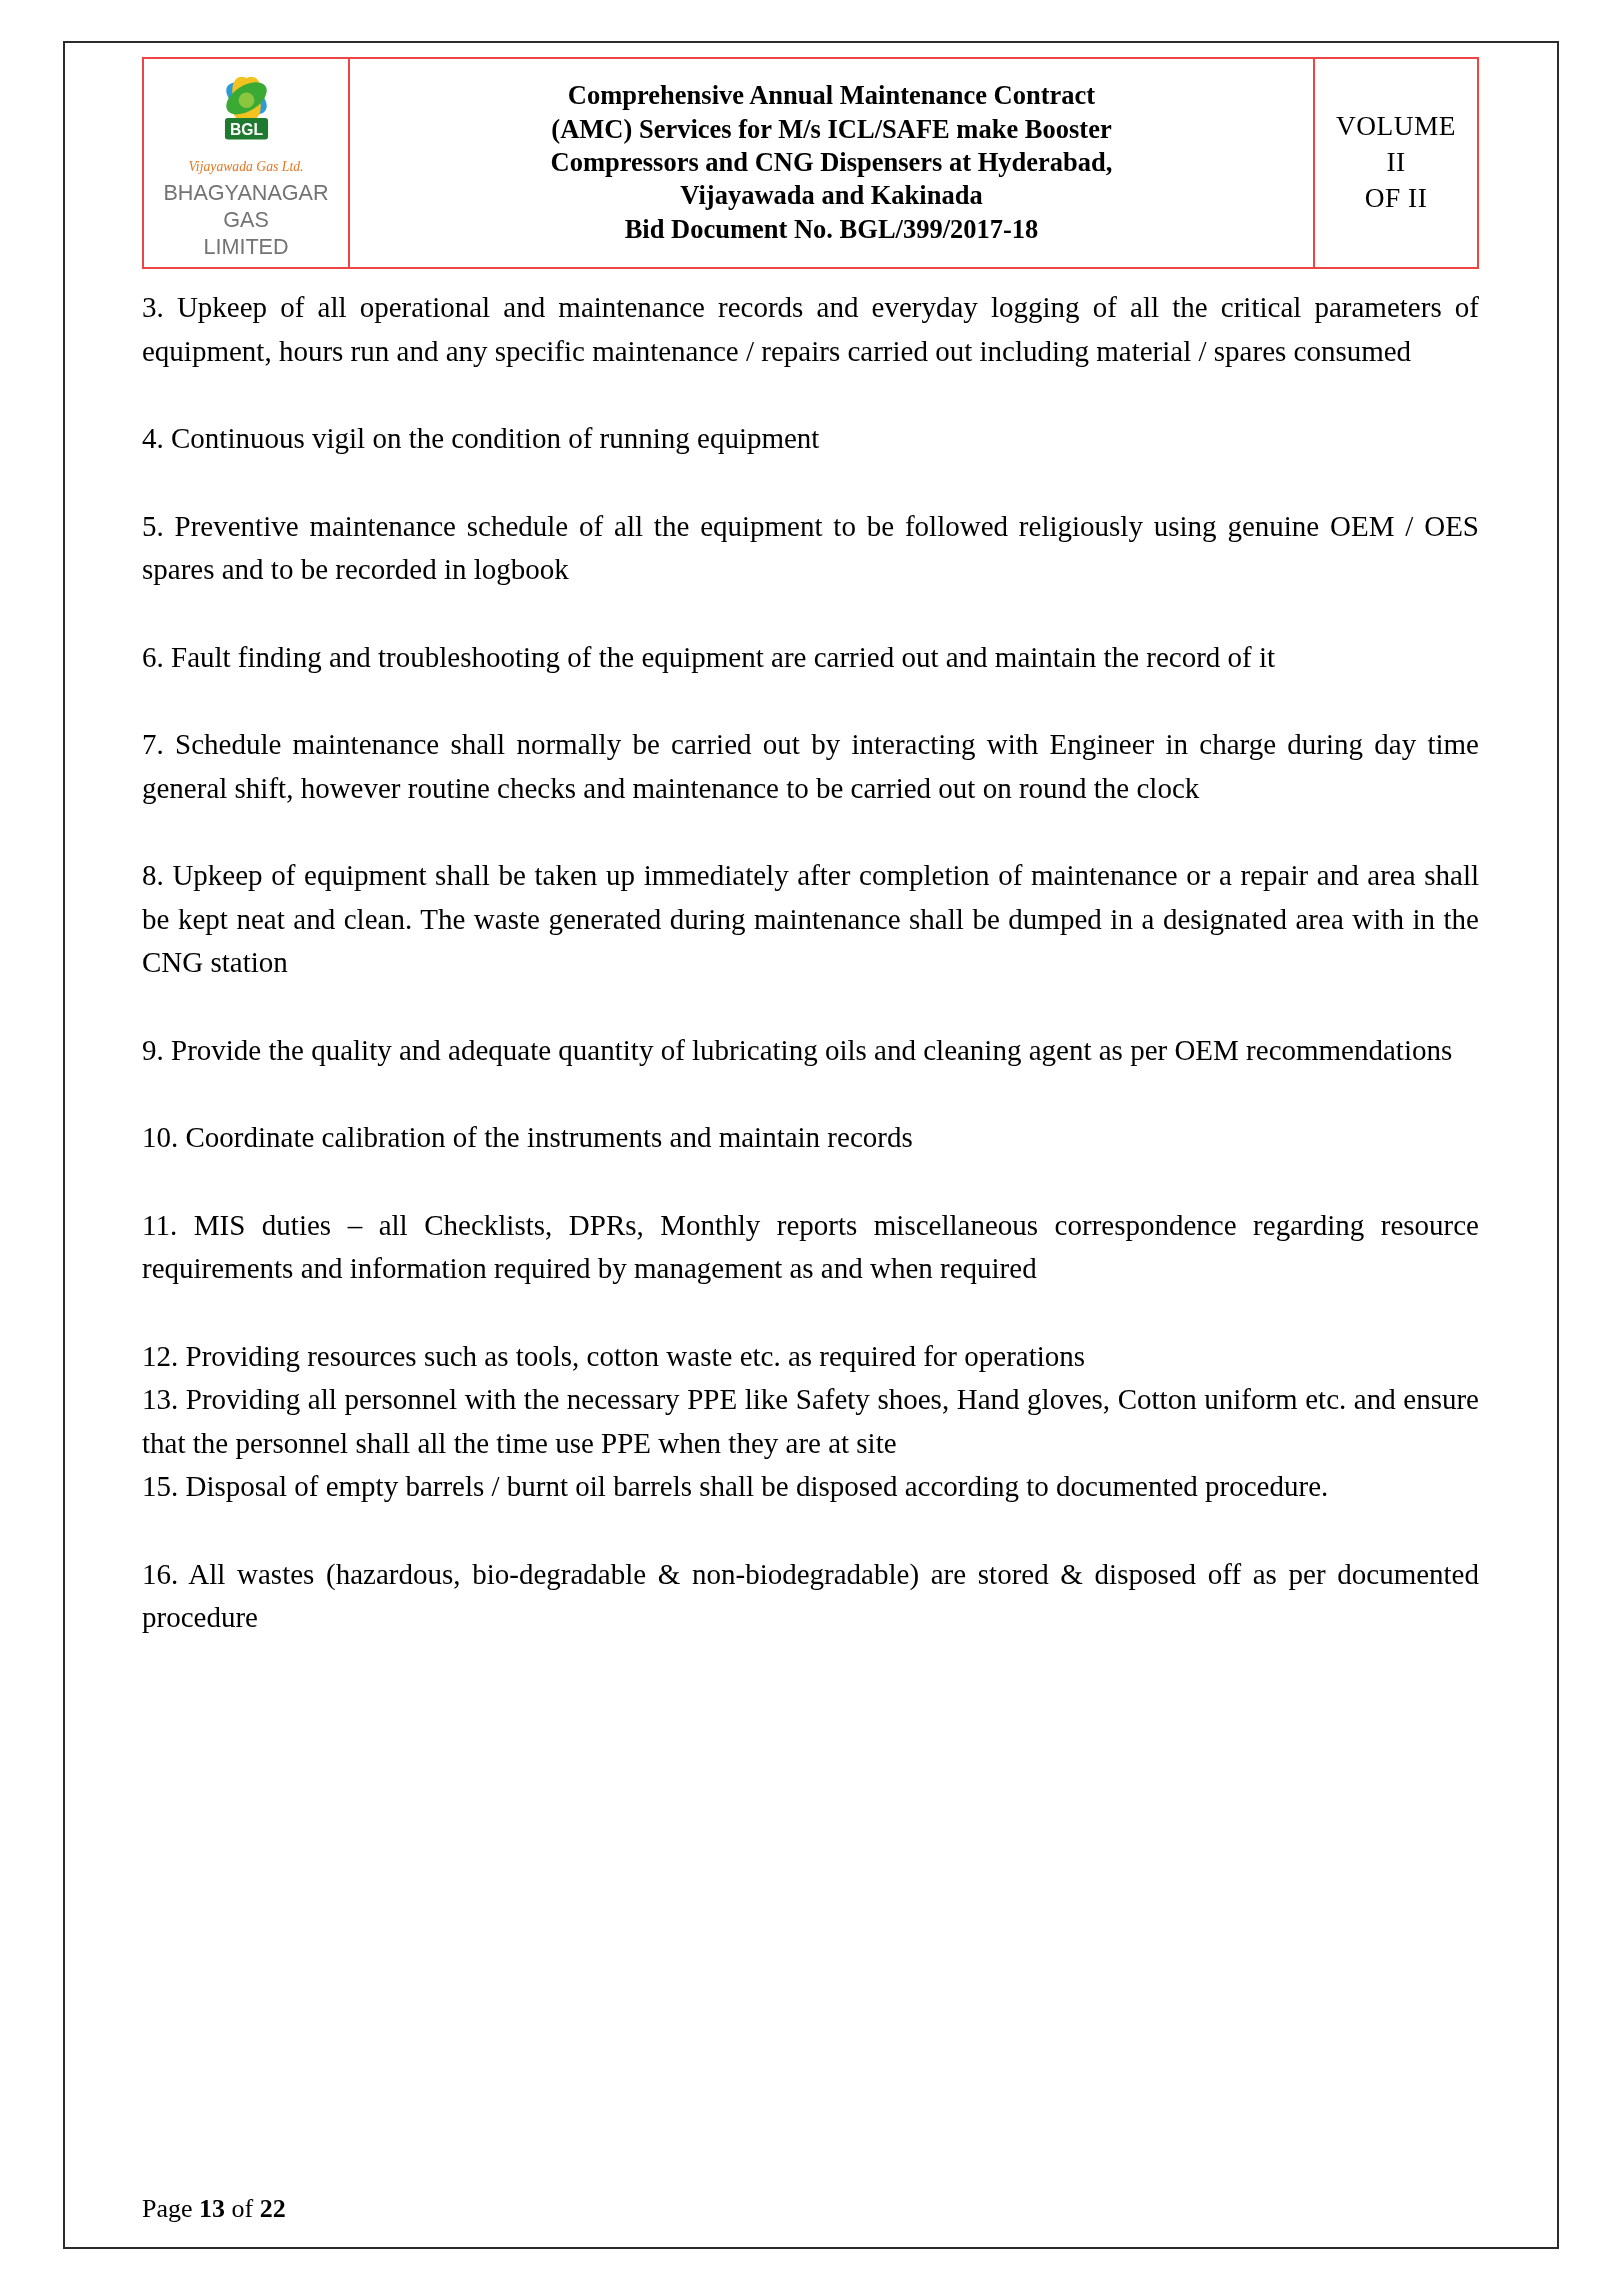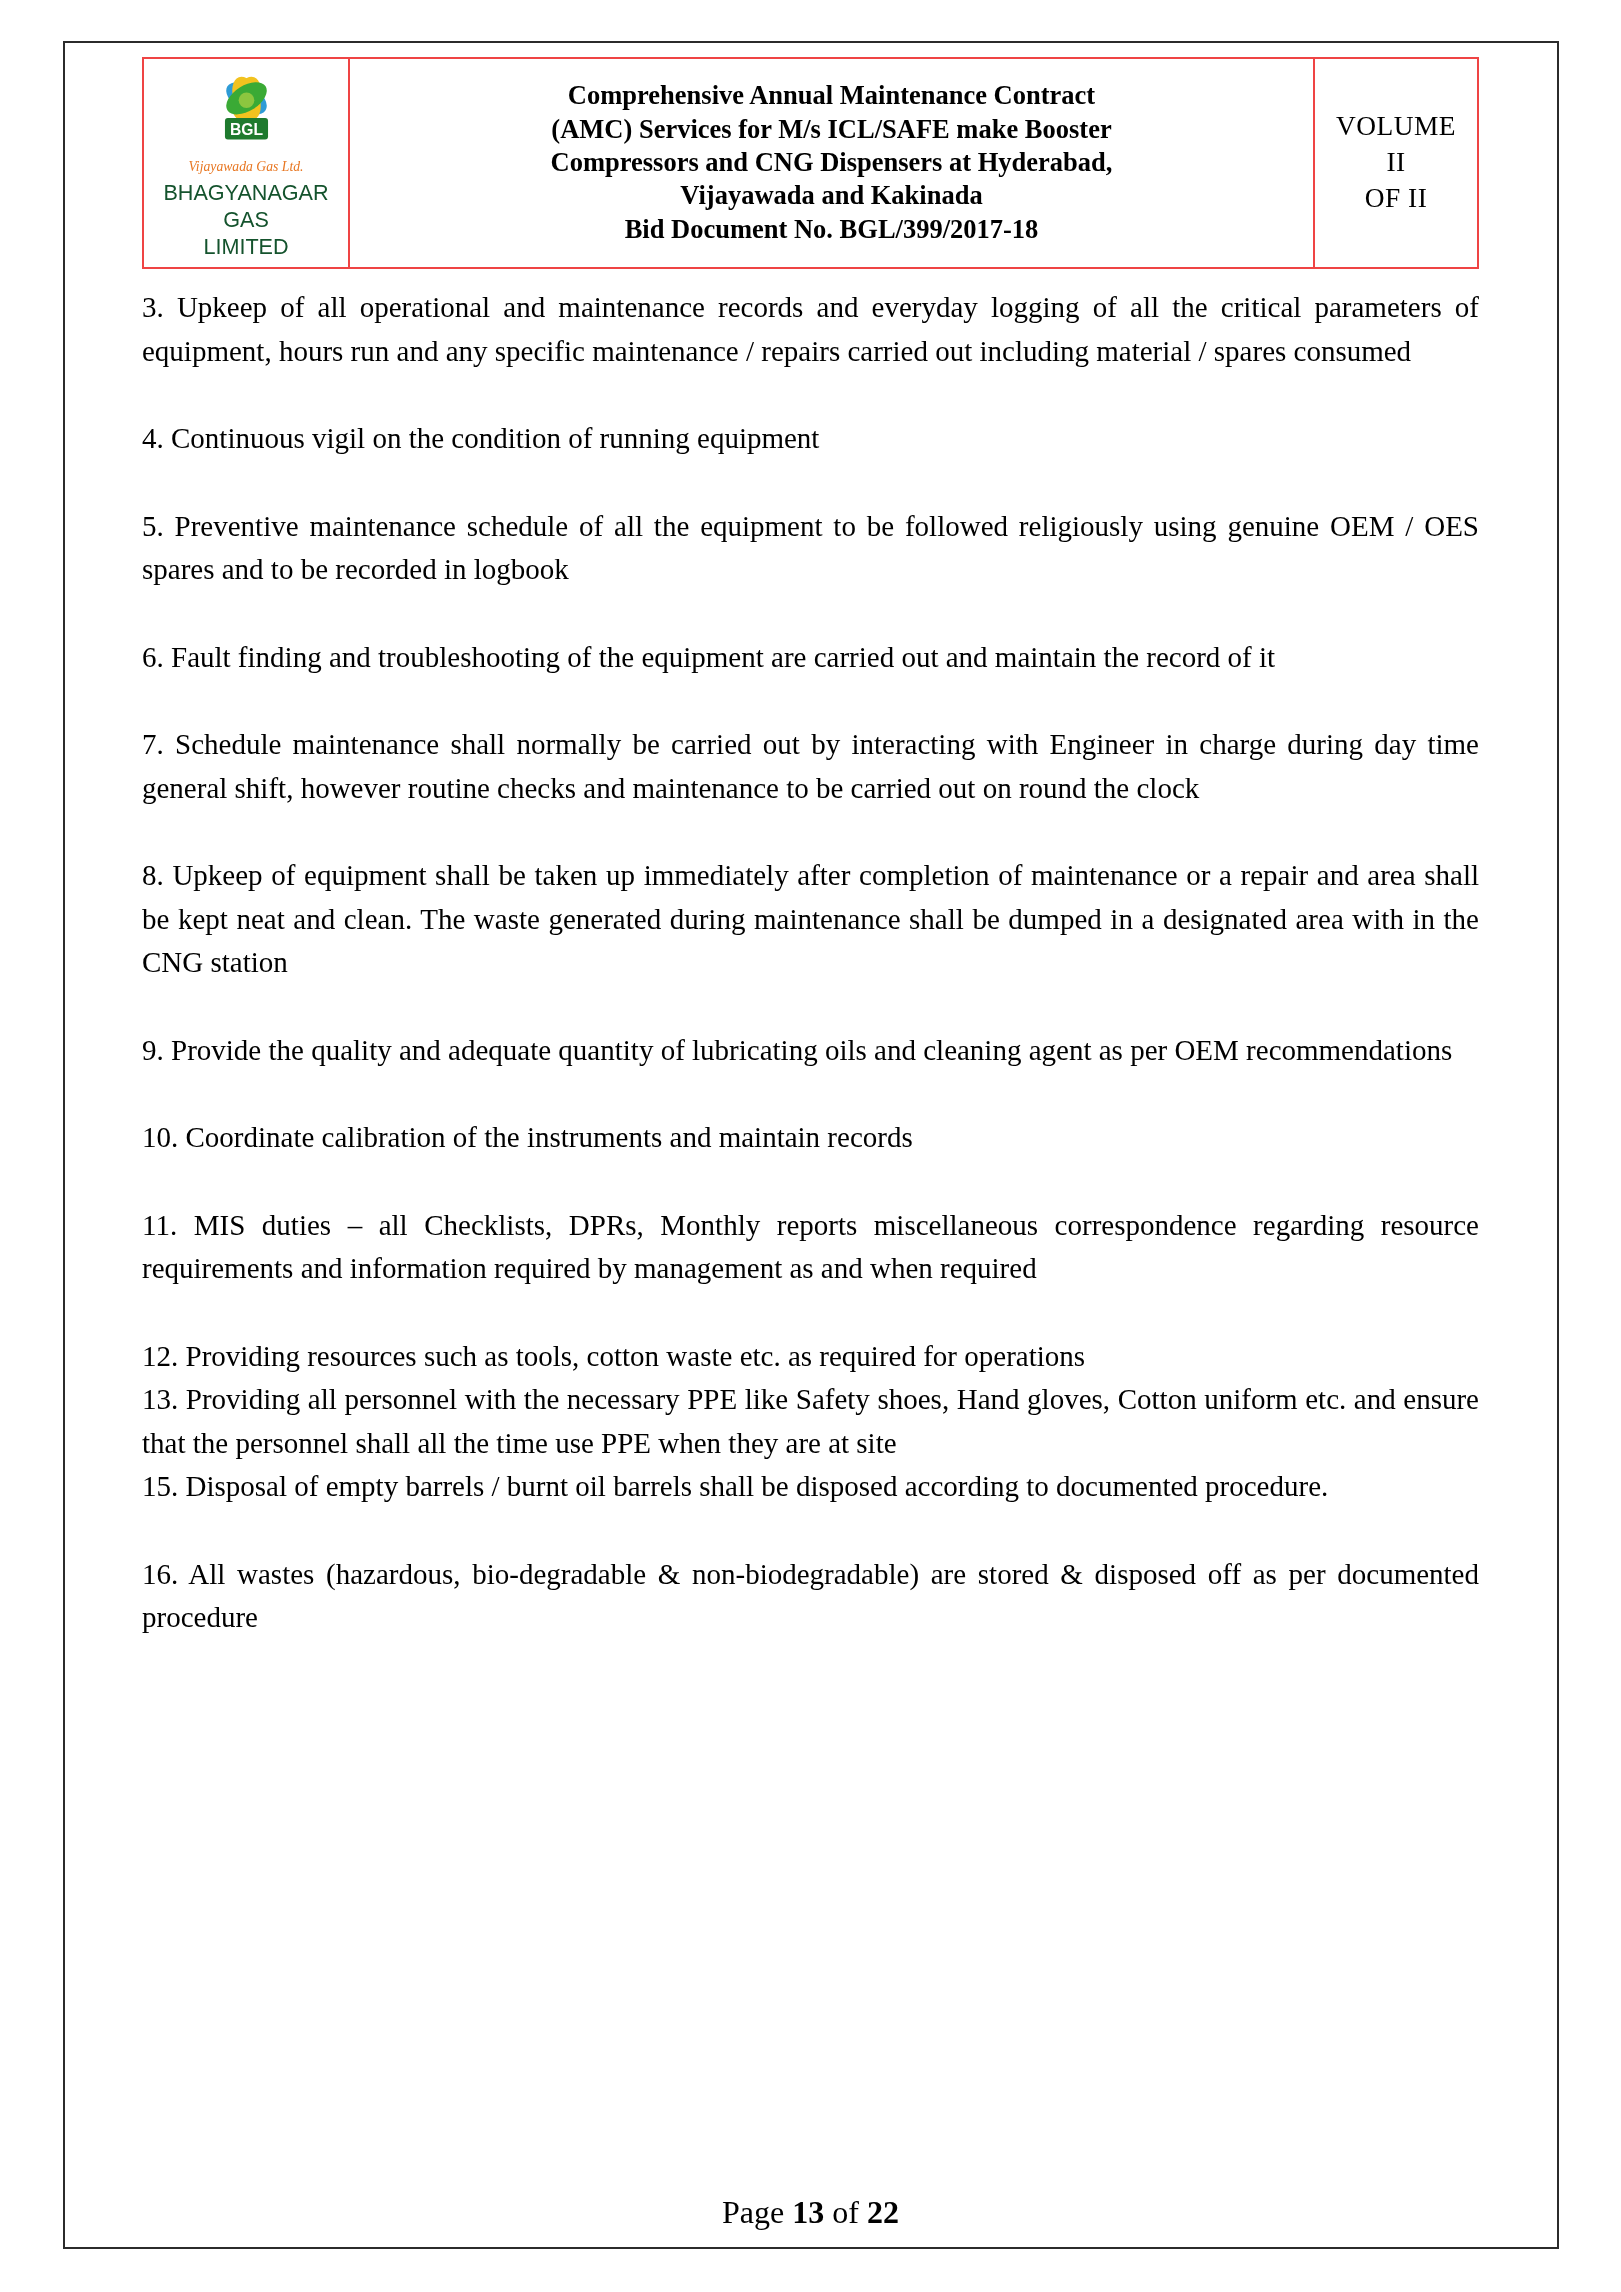--- a/index.html
+++ b/index.html
@@ -48,21 +48,21 @@
     color: #e87722;
     line-height: 1.1;
     margin-top: -3.9px;
     font-family: "Liberation Serif", serif;
   }
   .company-name {
     margin-top: 5.9px;
     font-family: "Liberation Sans", sans-serif;
     font-size: 21.6px;
     line-height: 1.25;
-    color: #14532d;
+    color: #737373;
   }
   .title-line {
     font-weight: bold;
     font-size: 26.5px;
     line-height: 1.25;
     font-family: "Liberation Serif", serif;
   }
   .bid-doc-line {
     font-weight: bold;
     font-size: 26.5px;
@@ -81,22 +81,22 @@
     line-height: 1.5;
     text-align: justify;
   }
   .body-text p { margin: 0 0 44px 0; font-family: Liberation Serif, serif; }
   .body-text p.tight { margin-bottom: 0; }
   .footer {
     position: absolute;
     top: 2194px;
     left: 142px;
     width: 1337px;
-    text-align: center;
-    font-size: 32px;
+    text-align: left;
+    font-size: 26px;
     font-family: "Liberation Serif", serif;
   }
 </style>
 </head>
 <body>
 
 <div class="page">
   <div class="page-border"></div>
 
   <div class="content">

